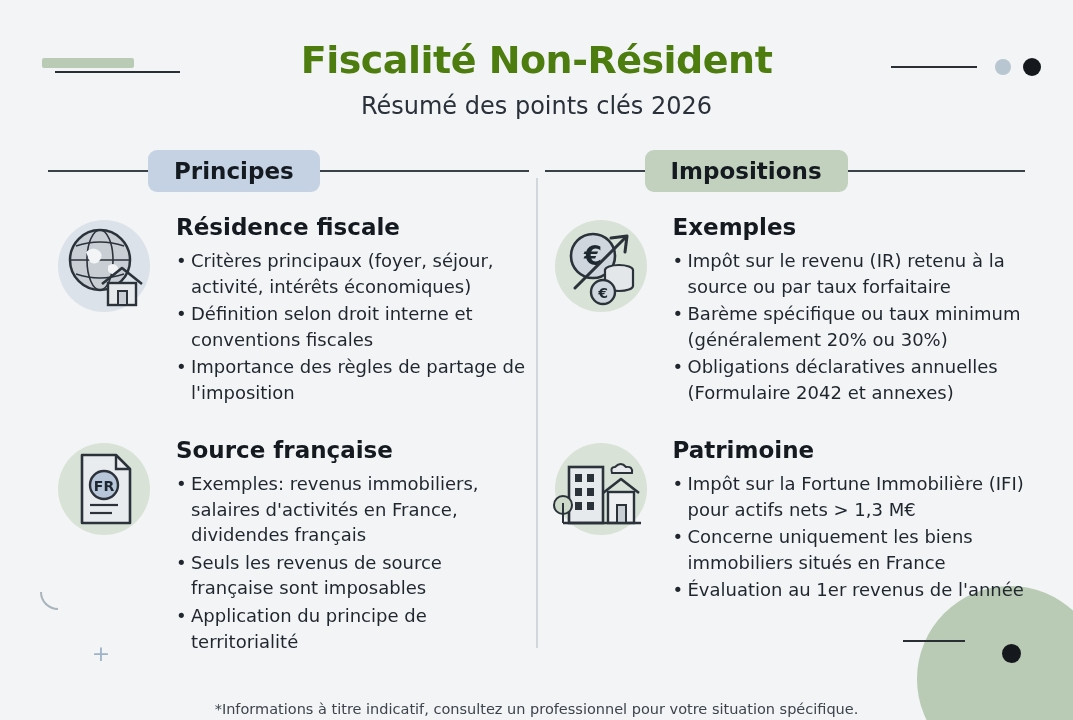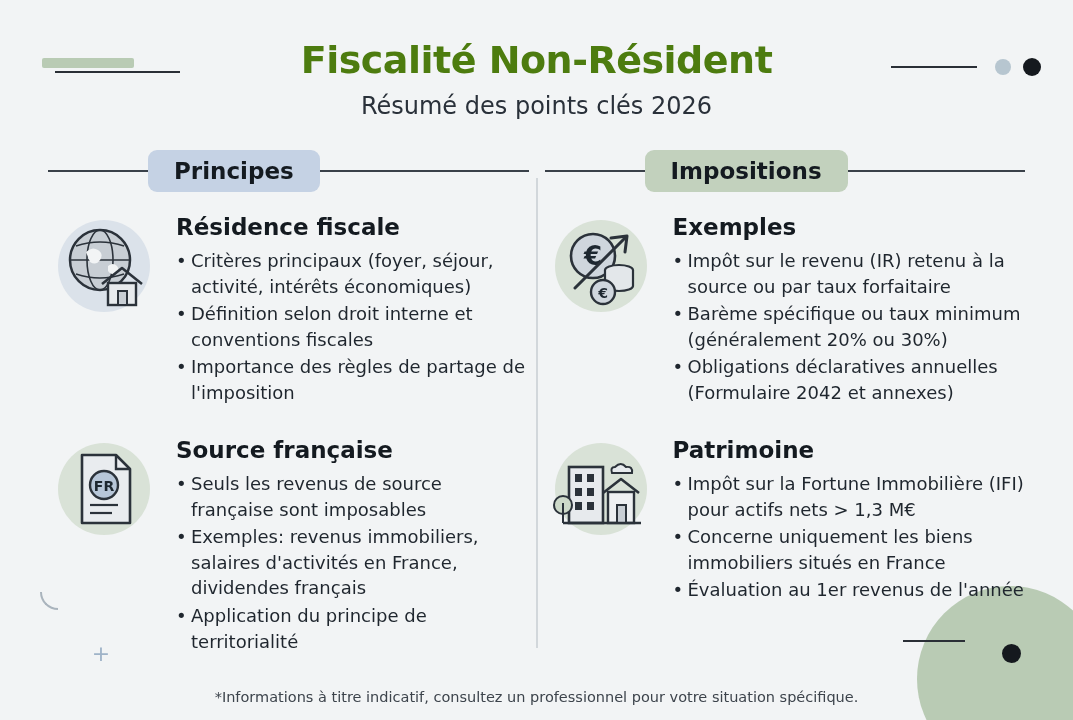--- a/index.html
+++ b/index.html
@@ -117,21 +117,21 @@
   .bullets li {
     font-size: 18px; line-height: 1.42; color: #1f262e;
     padding-left: 15px; position: relative; margin-bottom: 2px;
   }
   .bullets li::before {
     content: "•"; position: absolute; left: 0; top: 0; color: #1f262e;
   }
 
   
   .footer {
-    position: absolute; left: 0; right: 0; bottom: 15px; text-align: center;
+    position: absolute; left: 0; right: 0; bottom: 3px; text-align: center;
     font-size: 14.5px; color: #3d444c;
   }
 </style>
 </head>
 <body>
 
 <div class="deco deco-left-bar"></div>
 <div class="deco deco-left-line"></div>
 <div class="deco deco-right-line"></div>
 <div class="deco deco-dot-gray"></div>
@@ -195,22 +195,22 @@
           <path d="M60 14 v14 h14" fill="none" stroke="#2b323a" stroke-width="2.4"></path>
           <circle cx="48" cy="44" r="14" fill="#b7c6d8" stroke="#2b323a" stroke-width="2.4"></circle>
           <text x="48" y="50" font-family="DejaVu Sans, sans-serif" font-size="14" font-weight="bold" fill="#1d2730" text-anchor="middle">FR</text>
           <line x1="34" y1="64" x2="62" y2="64" stroke="#2b323a" stroke-width="2.2"></line>
           <line x1="34" y1="72" x2="56" y2="72" stroke="#2b323a" stroke-width="2.2"></line>
         </svg>
       </div>
       <div class="block-body">
         <div class="block-title">Source française</div>
         <ul class="bullets">
+          <li>Exemples: revenus immobiliers, salaires d'activités en France, dividendes français</li>
           <li>Seuls les revenus de source française sont imposables</li>
-          <li>Exemples: revenus immobiliers, salaires d'activités en France, dividendes français</li>
           <li>Application du principe de territorialité</li>
         </ul>
       </div>
     </div>
 
   </div>
 
   <div class="col">
 
     <div class="sec-head">

